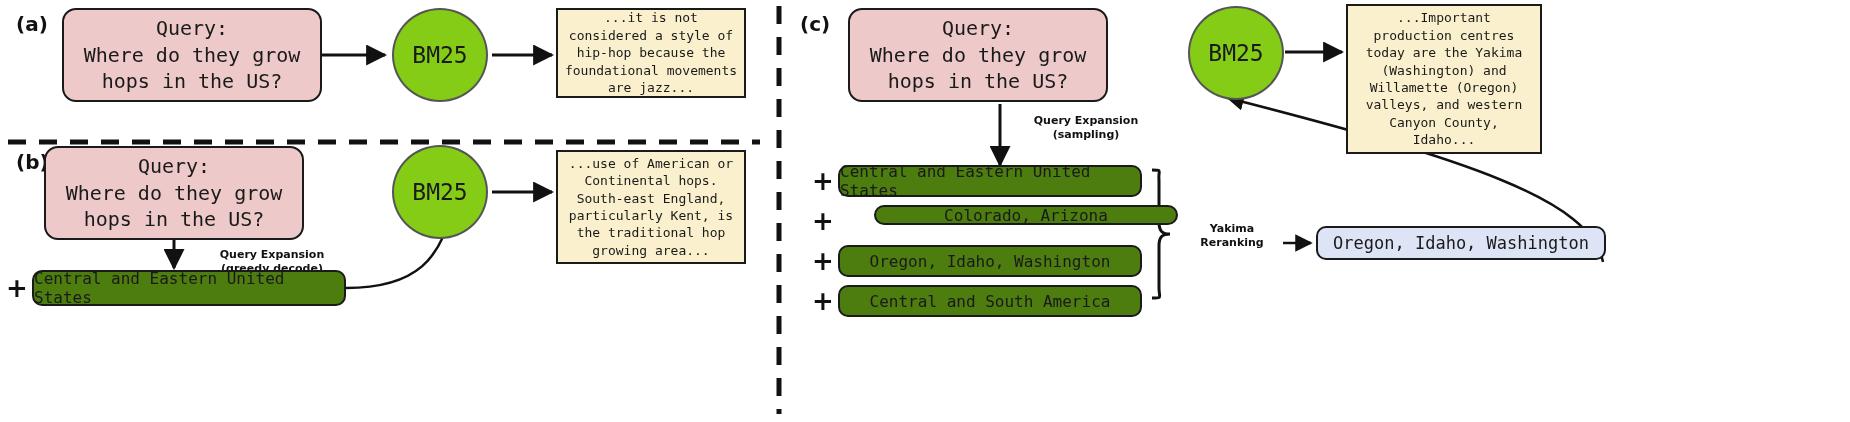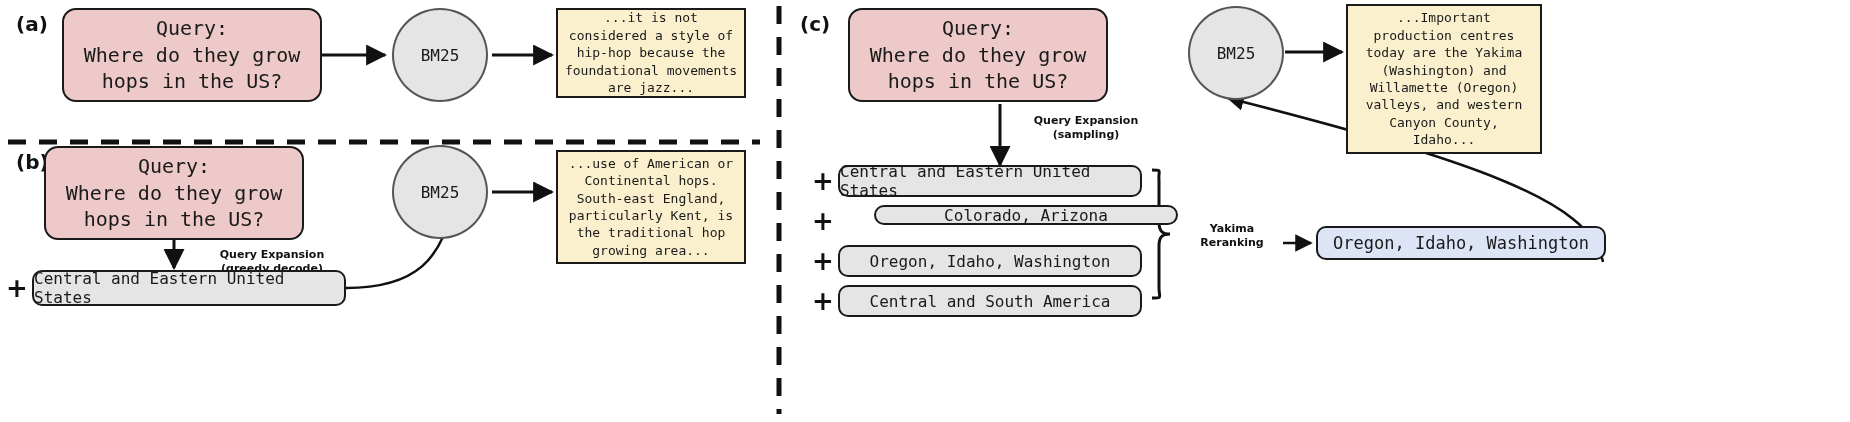--- a/index.html
+++ b/index.html
@@ -10,35 +10,35 @@
   .panel-label{font-family:"DejaVu Sans",sans-serif;font-weight:bold;font-size:20px;color:#111;}
 
   .query-box{
     background:#edc9c9;border:2.5px solid #1a1a1a;border-radius:14px;
     display:flex;flex-direction:column;align-items:center;justify-content:center;
     font-family:"DejaVu Sans Mono",monospace;font-size:20px;color:#1a1a1a;line-height:1.32;
   }
   .query-box .ql{white-space:pre;}
 
   .bm25{
-    background:#e5e5e5;border:2px solid #555;border-radius:50%;
+    background:#84cc16;border:2px solid #555;border-radius:50%;
     display:flex;align-items:center;justify-content:center;
-    font-family:"DejaVu Sans Mono",monospace;font-size:16px;color:#1a1a1a;
+    font-family:"DejaVu Sans Mono",monospace;font-size:23px;color:#1a1a1a;
   }
 
   .note{
     background:#faf0cd;border:2px solid #1a1a1a;
     font-family:"DejaVu Sans Mono",monospace;font-size:13px;color:#1a1a1a;
     line-height:1.34;text-align:center;
     display:flex;align-items:center;justify-content:center;
     padding:4px 6px;white-space:pre-line;
   }
 
   .green-box{
-    background:#e5e5e5;border:2.5px solid #1a1a1a;border-radius:10px;
+    background:#4d7c0f;border:2.5px solid #1a1a1a;border-radius:10px;
     display:flex;align-items:center;justify-content:center;
     font-family:"DejaVu Sans Mono",monospace;font-size:16px;color:#1a1a1a;
   }
   .blue-box{
     background:#dde4f6;border:2.5px solid #1a1a1a;border-radius:10px;
     display:flex;align-items:center;justify-content:center;
     font-family:"DejaVu Sans Mono",monospace;font-size:17px;color:#1a1a1a;
   }
 
   .plus{font-family:"DejaVu Sans",sans-serif;font-weight:bold;font-size:26px;color:#111;

